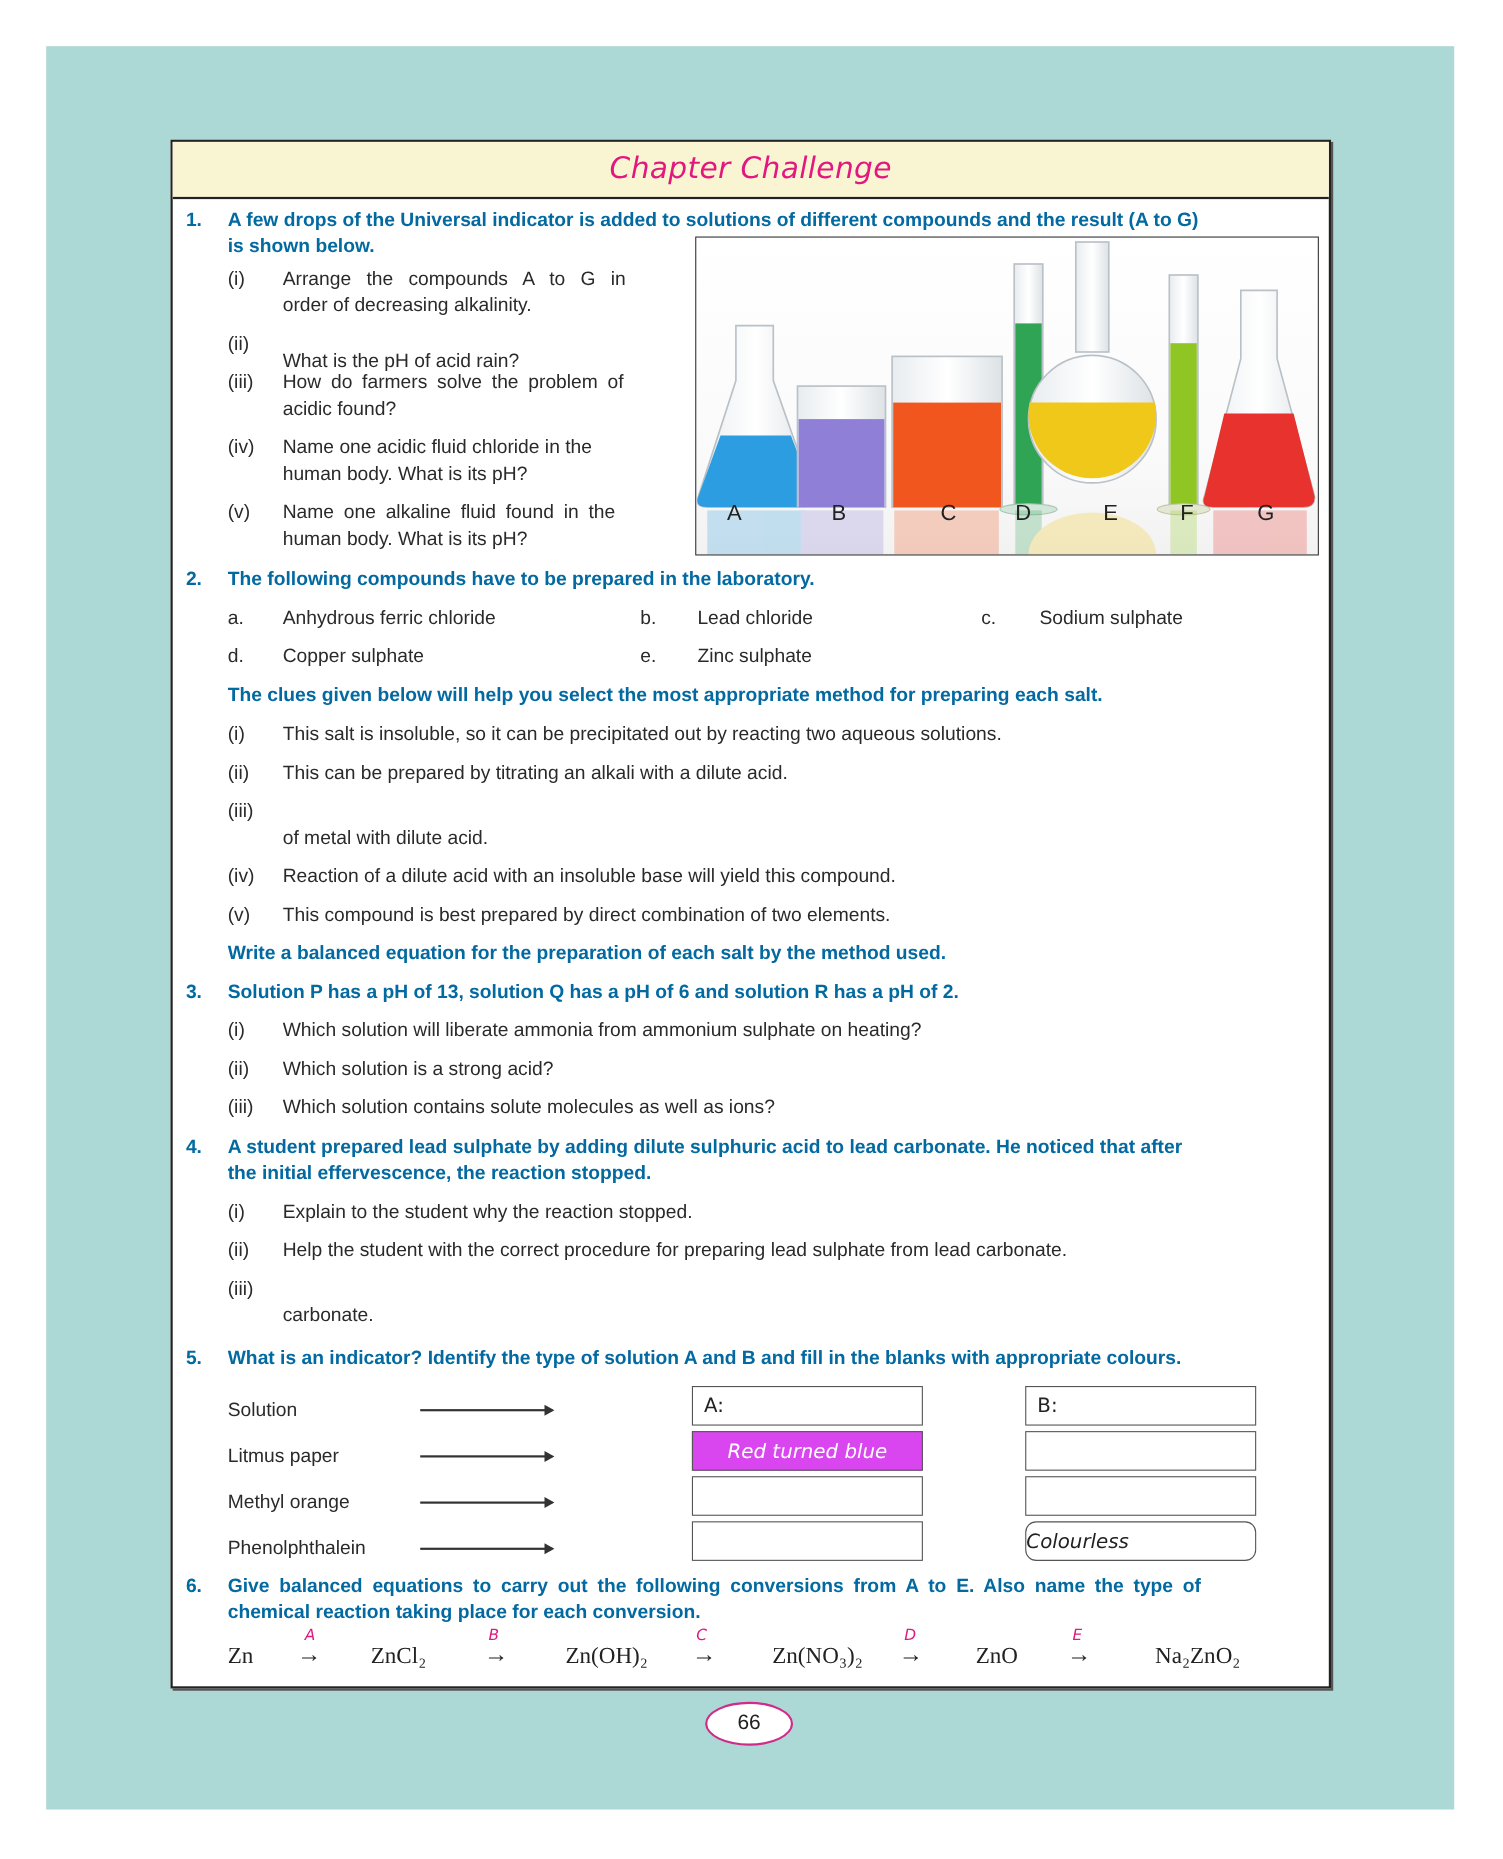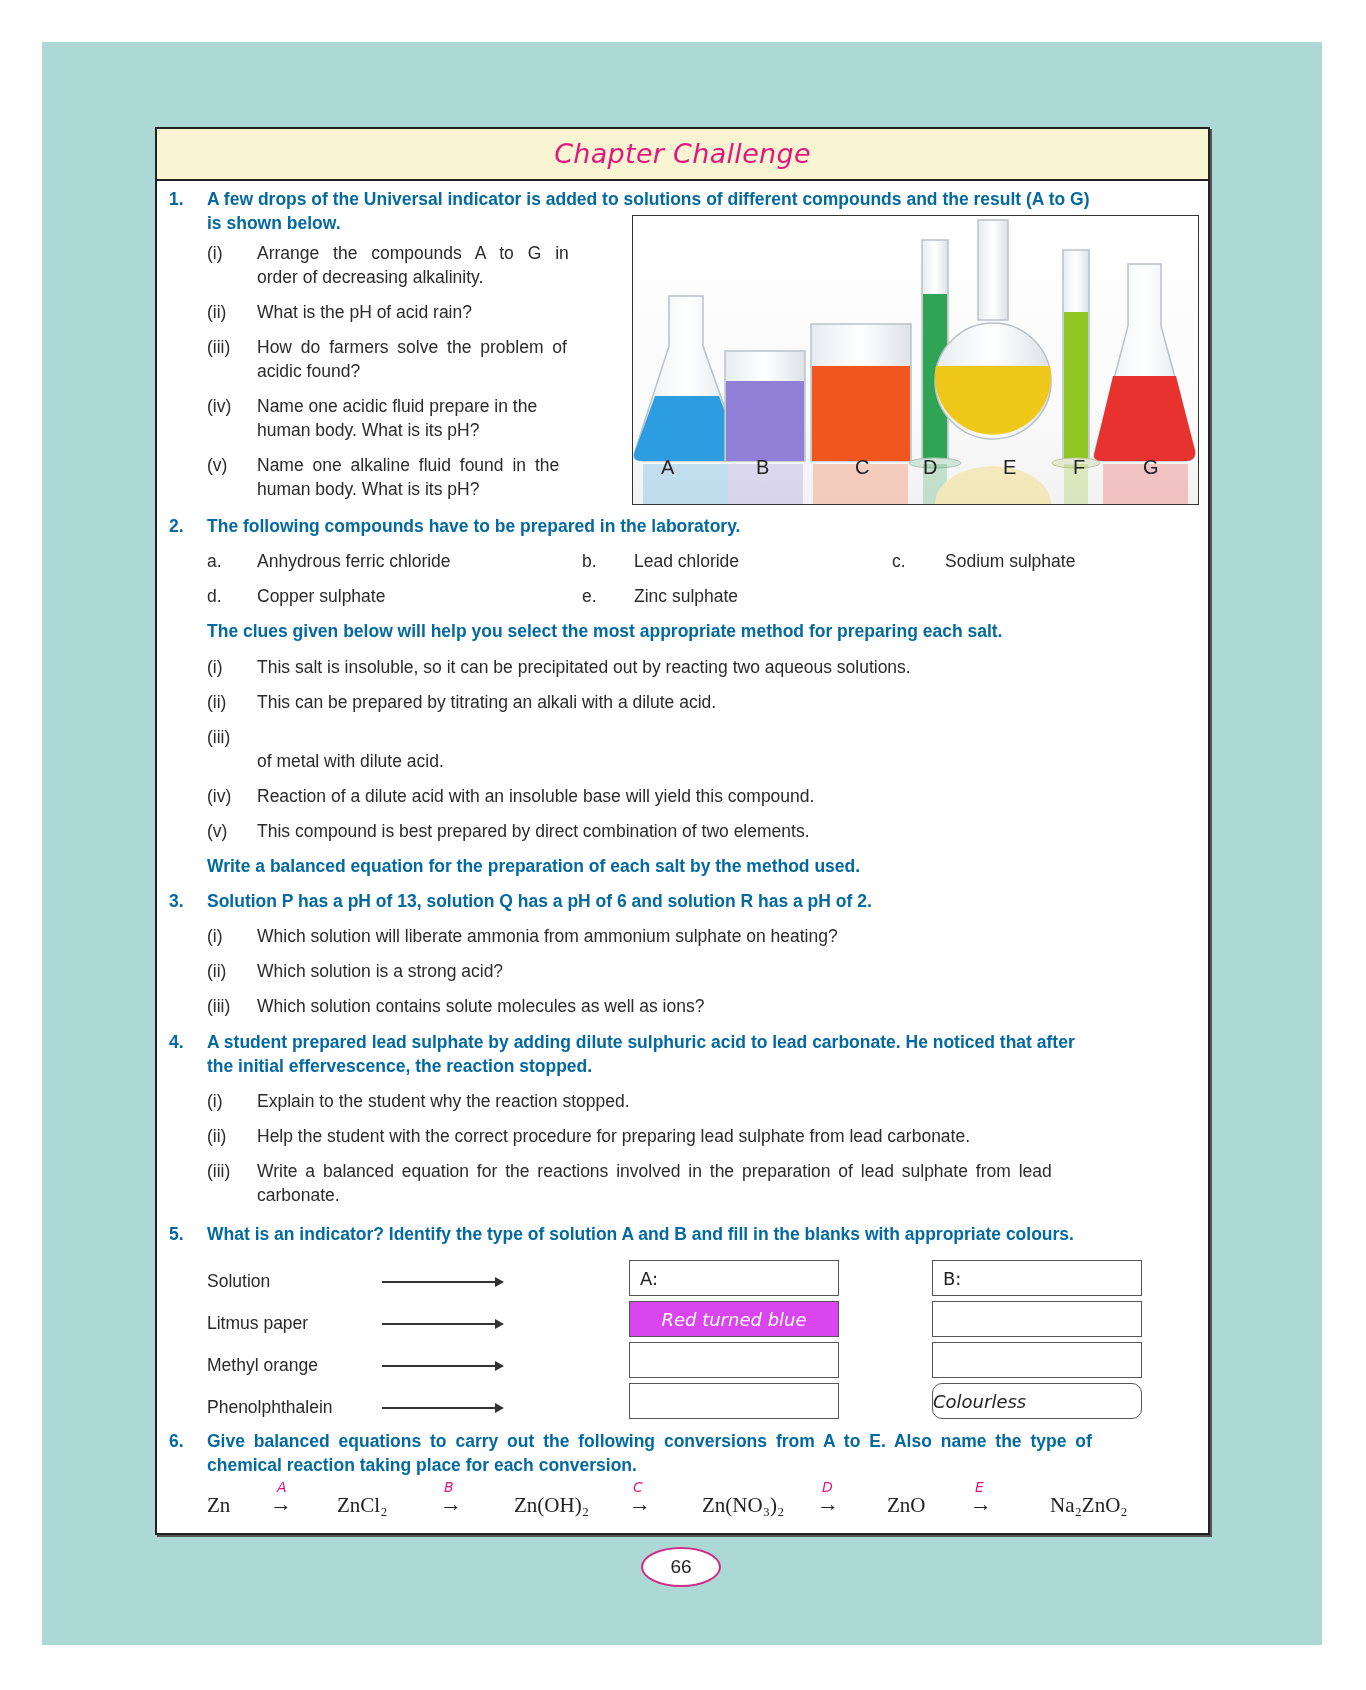--- a/index.html
+++ b/index.html
@@ -46,29 +46,29 @@
     </span>
   </div>
 
   <div class="s" style="left:0;top:112px;width:430px;height:260px;">
     <div style="position:absolute;top:0;width:100%;height:48px;">
       <span class="rn">(i)</span>
       <span class="rt" style="left:100px;right:0;"><span style="word-spacing:9px">Arrange the compounds A to G in</span><br><span>order of decreasing alkalinity.</span></span>
     </div>
     <div style="position:absolute;top:59px;width:100%;">
       <span class="rn">(ii)</span>
-      <span class="rt" style="left:100px;right:16px;">What is the pH of acid rain?</span>
+      <span class="rt" style="left:100px;right:16px;margin-top:16px;">What is the pH of acid rain?</span>
     </div>
     <div style="position:absolute;top:94px;width:100%;">
       <span class="rn">(iii)</span>
       <span class="rt" style="left:100px;right:0;"><span style="word-spacing:4px">How do farmers solve the problem of</span><br><span>acidic found?</span></span>
     </div>
     <div style="position:absolute;top:153px;width:100%;">
       <span class="rn">(iv)</span>
-      <span class="rt" style="left:100px;right:0;"><span>Name one acidic fluid prepare in the</span><br><span>human body. What is its pH?</span></span>
+      <span class="rt" style="left:100px;right:0;"><span>Name one acidic fluid chloride in the</span><br><span>human body. What is its pH?</span></span>
     </div>
     <div style="position:absolute;top:212px;width:100%;">
       <span class="rn">(v)</span>
       <span class="rt" style="left:100px;right:0;"><span style="word-spacing:4px">Name one alkaline fluid found in the</span><br><span>human body. What is its pH?</span></span>
     </div>
   </div>
 
   <div class="img">
     <svg width="565" height="288" viewBox="0 0 565 288">
       <defs>
@@ -205,21 +205,21 @@
     <div style="position:absolute;top:0;width:100%">
       <span class="rn">(i)</span>
       <span class="rt">Explain to the student why the reaction stopped.</span>
     </div>
     <div style="position:absolute;top:35px;width:100%">
       <span class="rn">(ii)</span>
       <span class="rt">Help the student with the correct procedure for preparing lead sulphate from lead carbonate.</span>
     </div>
     <div style="position:absolute;top:70px;width:100%">
       <span class="rn">(iii)</span>
-      <span class="rt"><span style="word-spacing:3px">Write a balanced equation for the reactions involved in the preparation of lead sulphate from lead</span><br><span>carbonate.</span></span>
+      <span class="rt"><br><span>carbonate.</span></span>
     </div>
   </div>
 
   <div class="q" style="left:0;top:1093px;width:100%;">
     <span class="num">5.</span>
     <span class="qt">What is an indicator? Identify the type of solution A and B and fill in the blanks with appropriate colours.</span>
   </div>
   <div style="position:absolute;left:0;top:1131px;width:100%;height:170px;">
     <span class="s" style="left:50px;top:9px">Solution</span>
     <span class="s" style="left:50px;top:51px">Litmus paper</span>

